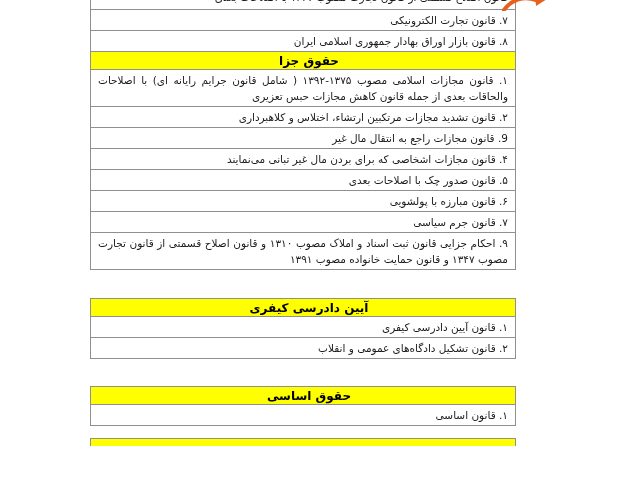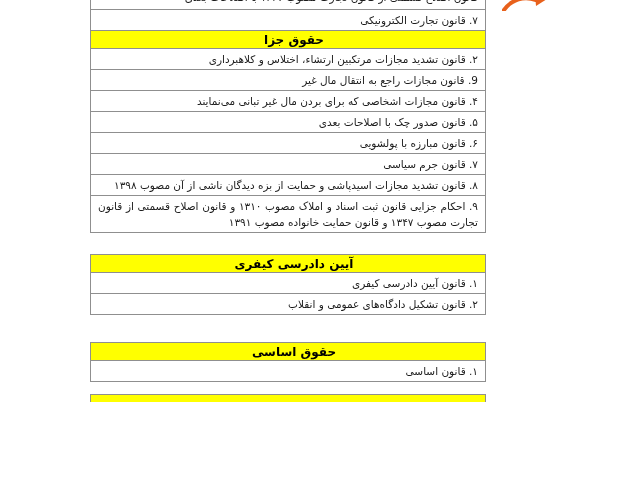--- a/index.html
+++ b/index.html
@@ -1,21 +1,21 @@
 <!DOCTYPE html>
 <html lang="fa"><head>
 <meta charset="utf-8">
 <style>
   html,body{margin:0;padding:0;}
   body{
     width:640px;height:480px;overflow:hidden;background:#ffffff;
     font-family:"DejaVu Sans",sans-serif;position:relative;
   }
   .doc{
-    position:absolute;left:90px;top:0;width:396px;
+    position:absolute;left:90px;top:0;width:426px;
     direction:rtl;
   }
   
   .law-row{
     box-sizing:border-box;
     background:#ffffff;
     border:1px solid #8f8f8f;
     border-top:none;
     padding:2px 7px;
     font-size:10.5px;
@@ -51,21 +51,21 @@
     text-align:center;
     font-weight:bold;
     font-size:12px;
     line-height:14px;
     color:#000;
     padding:2px 0 1px 12px;
     min-height:18px;
   }
   .section-header.attached{ border-top:none; }
   .section{ margin-top:0; }
-  .section.gap-20{ margin-top:21px; }
+  .section.gap-20{ margin-top:28px; }
   .section.gap-27{ margin-top:27px;border-radius:20px; }
   .partial-bottom-header{
     box-sizing:border-box;
     margin-top:12px;
     height:8px;
     background:#ffff00;
     border:1px solid #8f8f8f;
     border-bottom:none;
   }
   .orange-arrow{
@@ -85,30 +85,31 @@
   <div class="clipped-row">
     <div class="clip-inner">قانون اصلاح قسمتی از قانون تجارت مصوب ۱۳۴۷ با اصلاحات بعدی</div>
   </div>
 
   <svg class="orange-arrow" viewBox="0 0 46 17">
     <path d="M2 16 C 10 5, 22 2, 34 6" fill="none" stroke="#e8611c" stroke-width="4" stroke-linecap="round"></path>
     <polygon points="33,0 45,5 34,12" fill="#e8611c"></polygon>
   </svg>
 
   <div class="law-row">۷. قانون تجارت الکترونیکی</div>
+  <div class="law-row">۸. قانون بازار اوراق بهادار جمهوری اسلامی ایران</div>
 
   <div class="section">
     <div class="section-header attached">حقوق جزا</div>
+    <div class="law-row">۱. قانون مجازات اسلامی مصوب ۱۳۷۵-۱۳۹۲ ( شامل قانون جرایم رایانه ای) با اصلاحات والحاقات بعدی از جمله قانون کاهش مجازات حبس تعزیری</div>
     <div class="law-row">۲. قانون تشدید مجازات مرتکبین ارتشاء، اختلاس و کلاهبرداری</div>
     <div class="law-row">9. قانون مجازات راجع به انتقال مال غیر</div>
     <div class="law-row">۴. قانون مجازات اشخاصی که برای بردن مال غیر تبانی می‌نمایند</div>
     <div class="law-row">۵. قانون صدور چک با اصلاحات بعدی</div>
     <div class="law-row">۶. قانون مبارزه با پولشویی</div>
     <div class="law-row">۷. قانون جرم سیاسی</div>
-    <div class="law-row">۸. قانون تشدید مجازات اسیدپاشی و حمایت از بزه دیدگان ناشی از آن مصوب ۱۳۹۸</div>
     <div class="law-row">۹. احکام جزایی قانون ثبت اسناد و املاک مصوب ۱۳۱۰ و قانون اصلاح قسمتی از قانون تجارت مصوب ۱۳۴۷ و قانون حمایت خانواده مصوب ۱۳۹۱</div>
   </div>
 
   <div class="section gap-20">
     <div class="section-header">آیین دادرسی کیفری</div>
     <div class="law-row">۱. قانون آیین دادرسی کیفری</div>
     <div class="law-row">۲. قانون تشکیل دادگاه‌های عمومی و انقلاب</div>
   </div>
 
   <div class="section gap-27">

